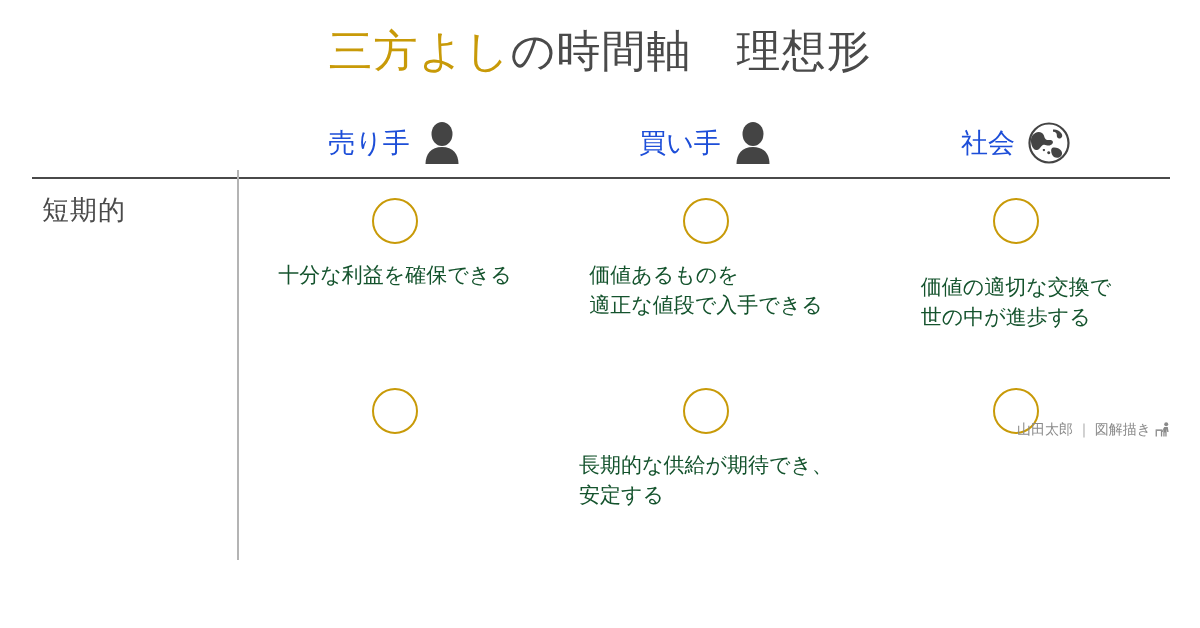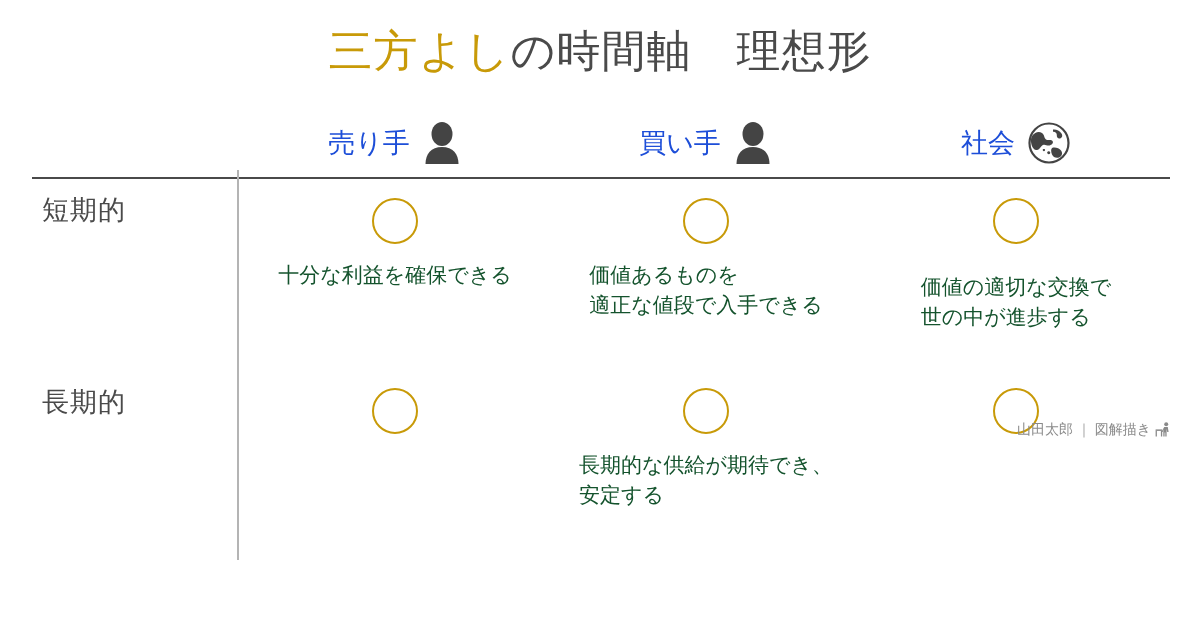--- a/index.html
+++ b/index.html
@@ -177,21 +177,20 @@
         <path d="M21 30.5 C22.5 30 23.6 31 23.2 32.2 C22.8 33.4 21.2 33.6 20.5 32.6 C19.9 31.8 20.2 30.8 21 30.5 Z" fill="#444444"></path>
         <path d="M16.5 28 C17.6 27.6 18.4 28.4 18 29.4 C17.6 30.3 16.4 30.4 15.9 29.6 C15.5 28.9 15.8 28.2 16.5 28 Z" fill="#444444"></path>
       </svg>
     </span>
   </div>
 
   <div class="hrule"></div>
   <div class="vrule"></div>
 
   <div class="row-label row-label-1">短期的</div>
-  <div class="row-label row-label-2">長期的</div>
 
   <div class="cell cell-r1 cell-c1">
     <div class="circle"></div>
     <div class="cell-text">十分な利益を確保できる</div>
   </div>
   <div class="cell cell-r1 cell-c2">
     <div class="circle"></div>
     <div class="cell-text">価値あるものを
 適正な値段で入手できる</div>
   </div>

